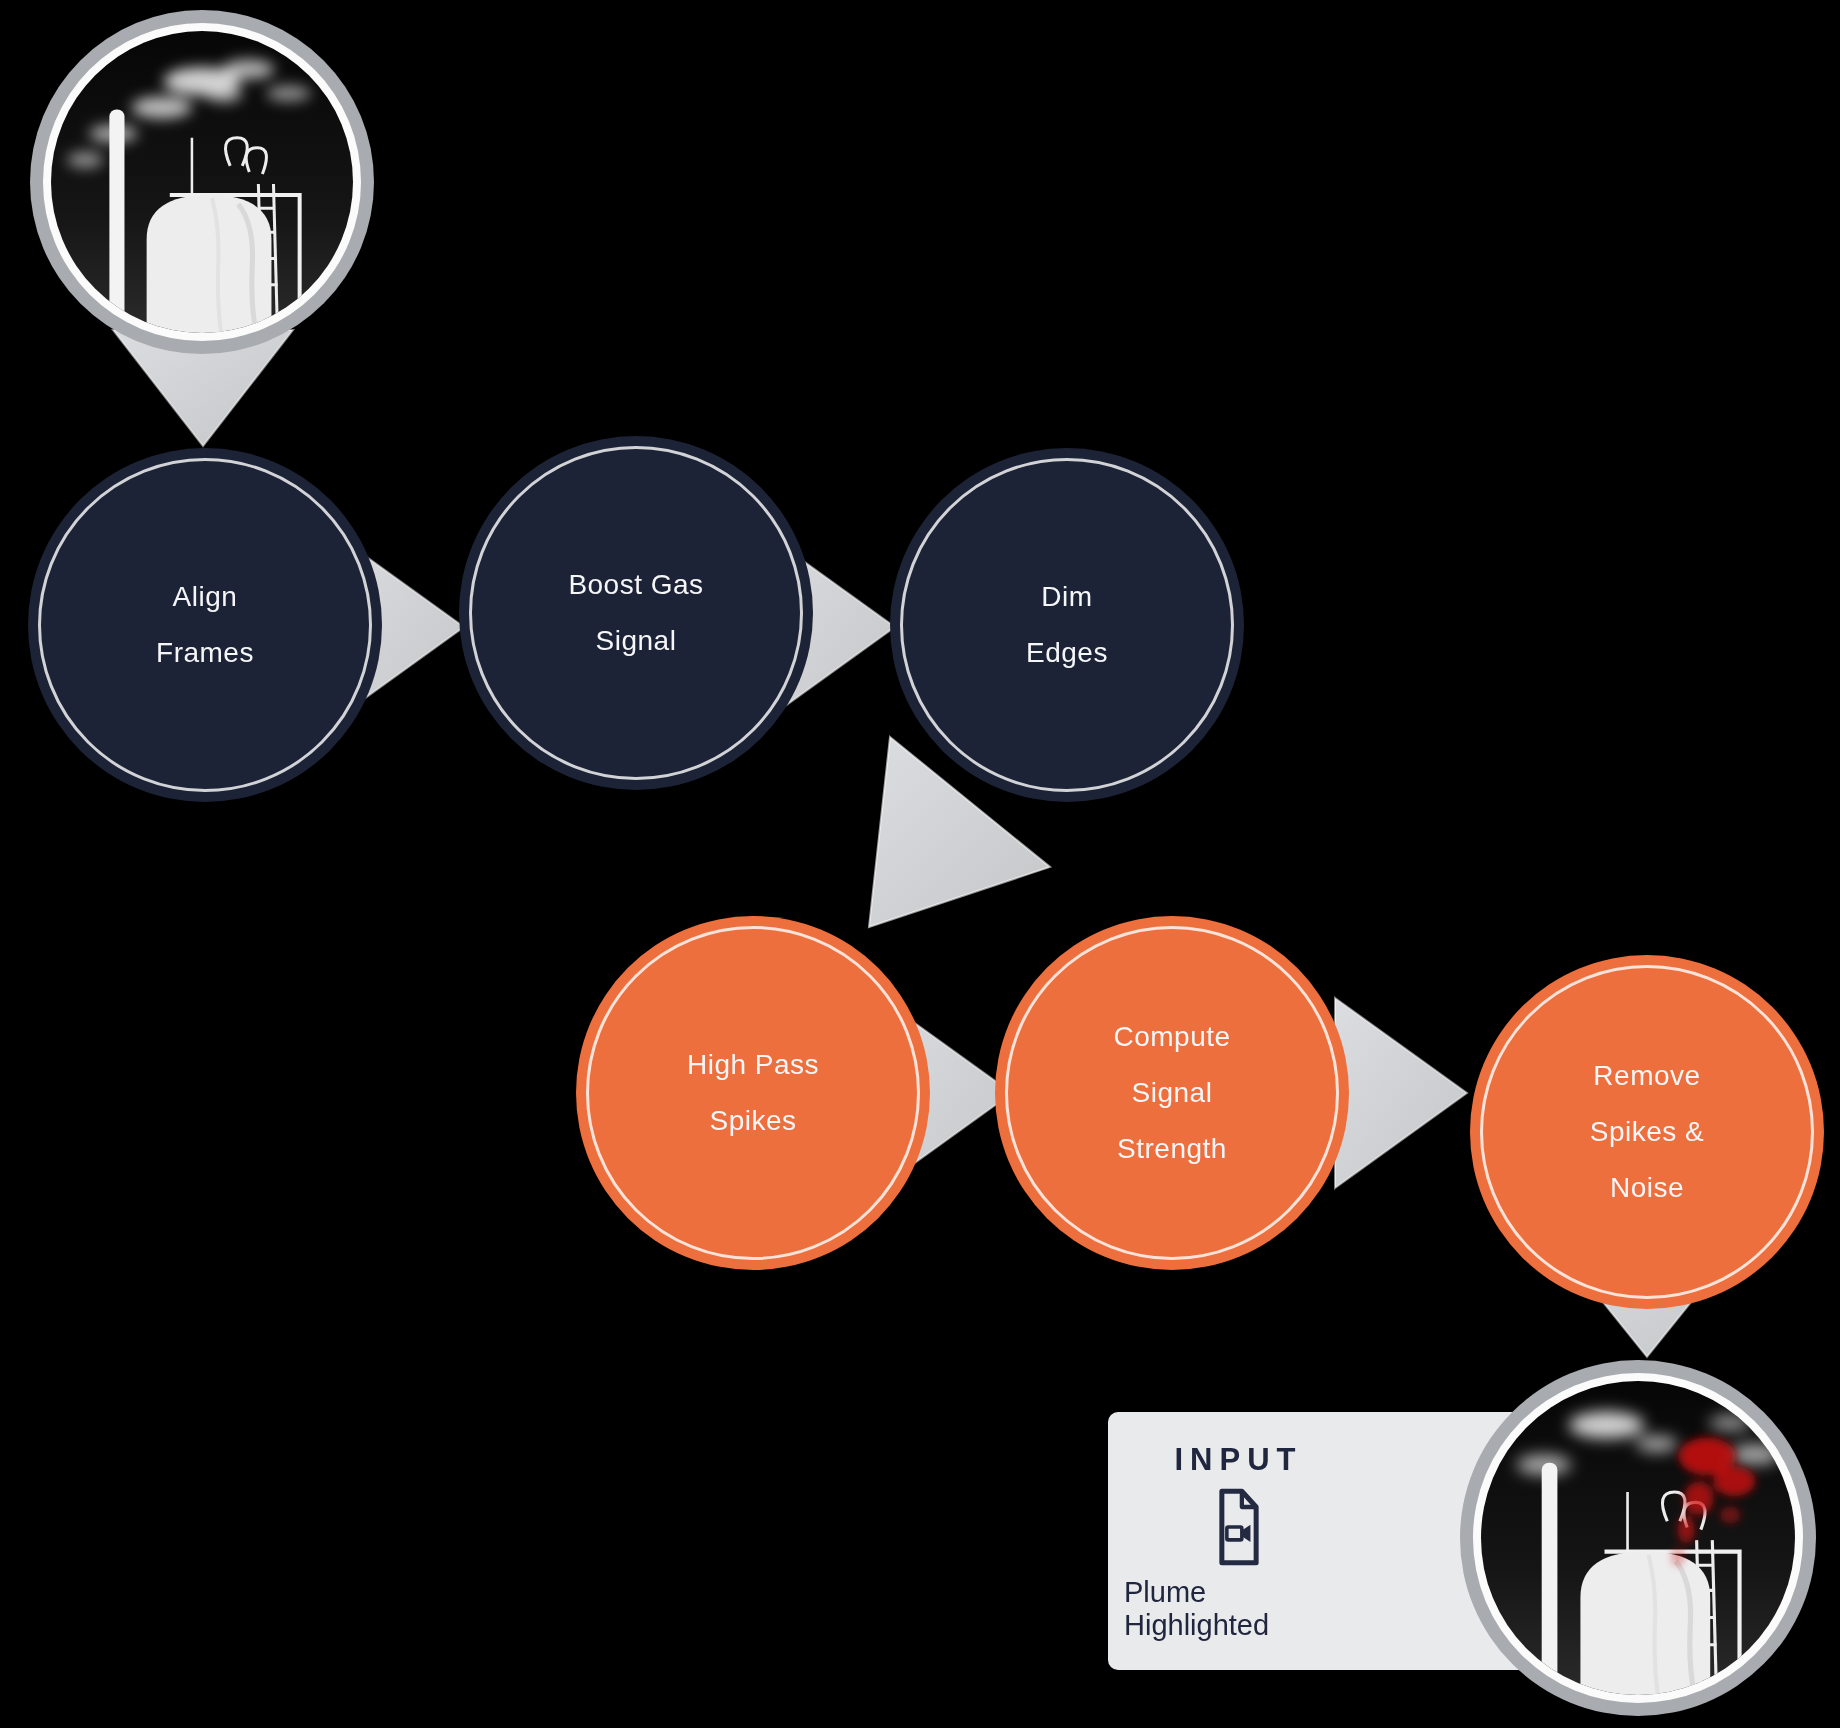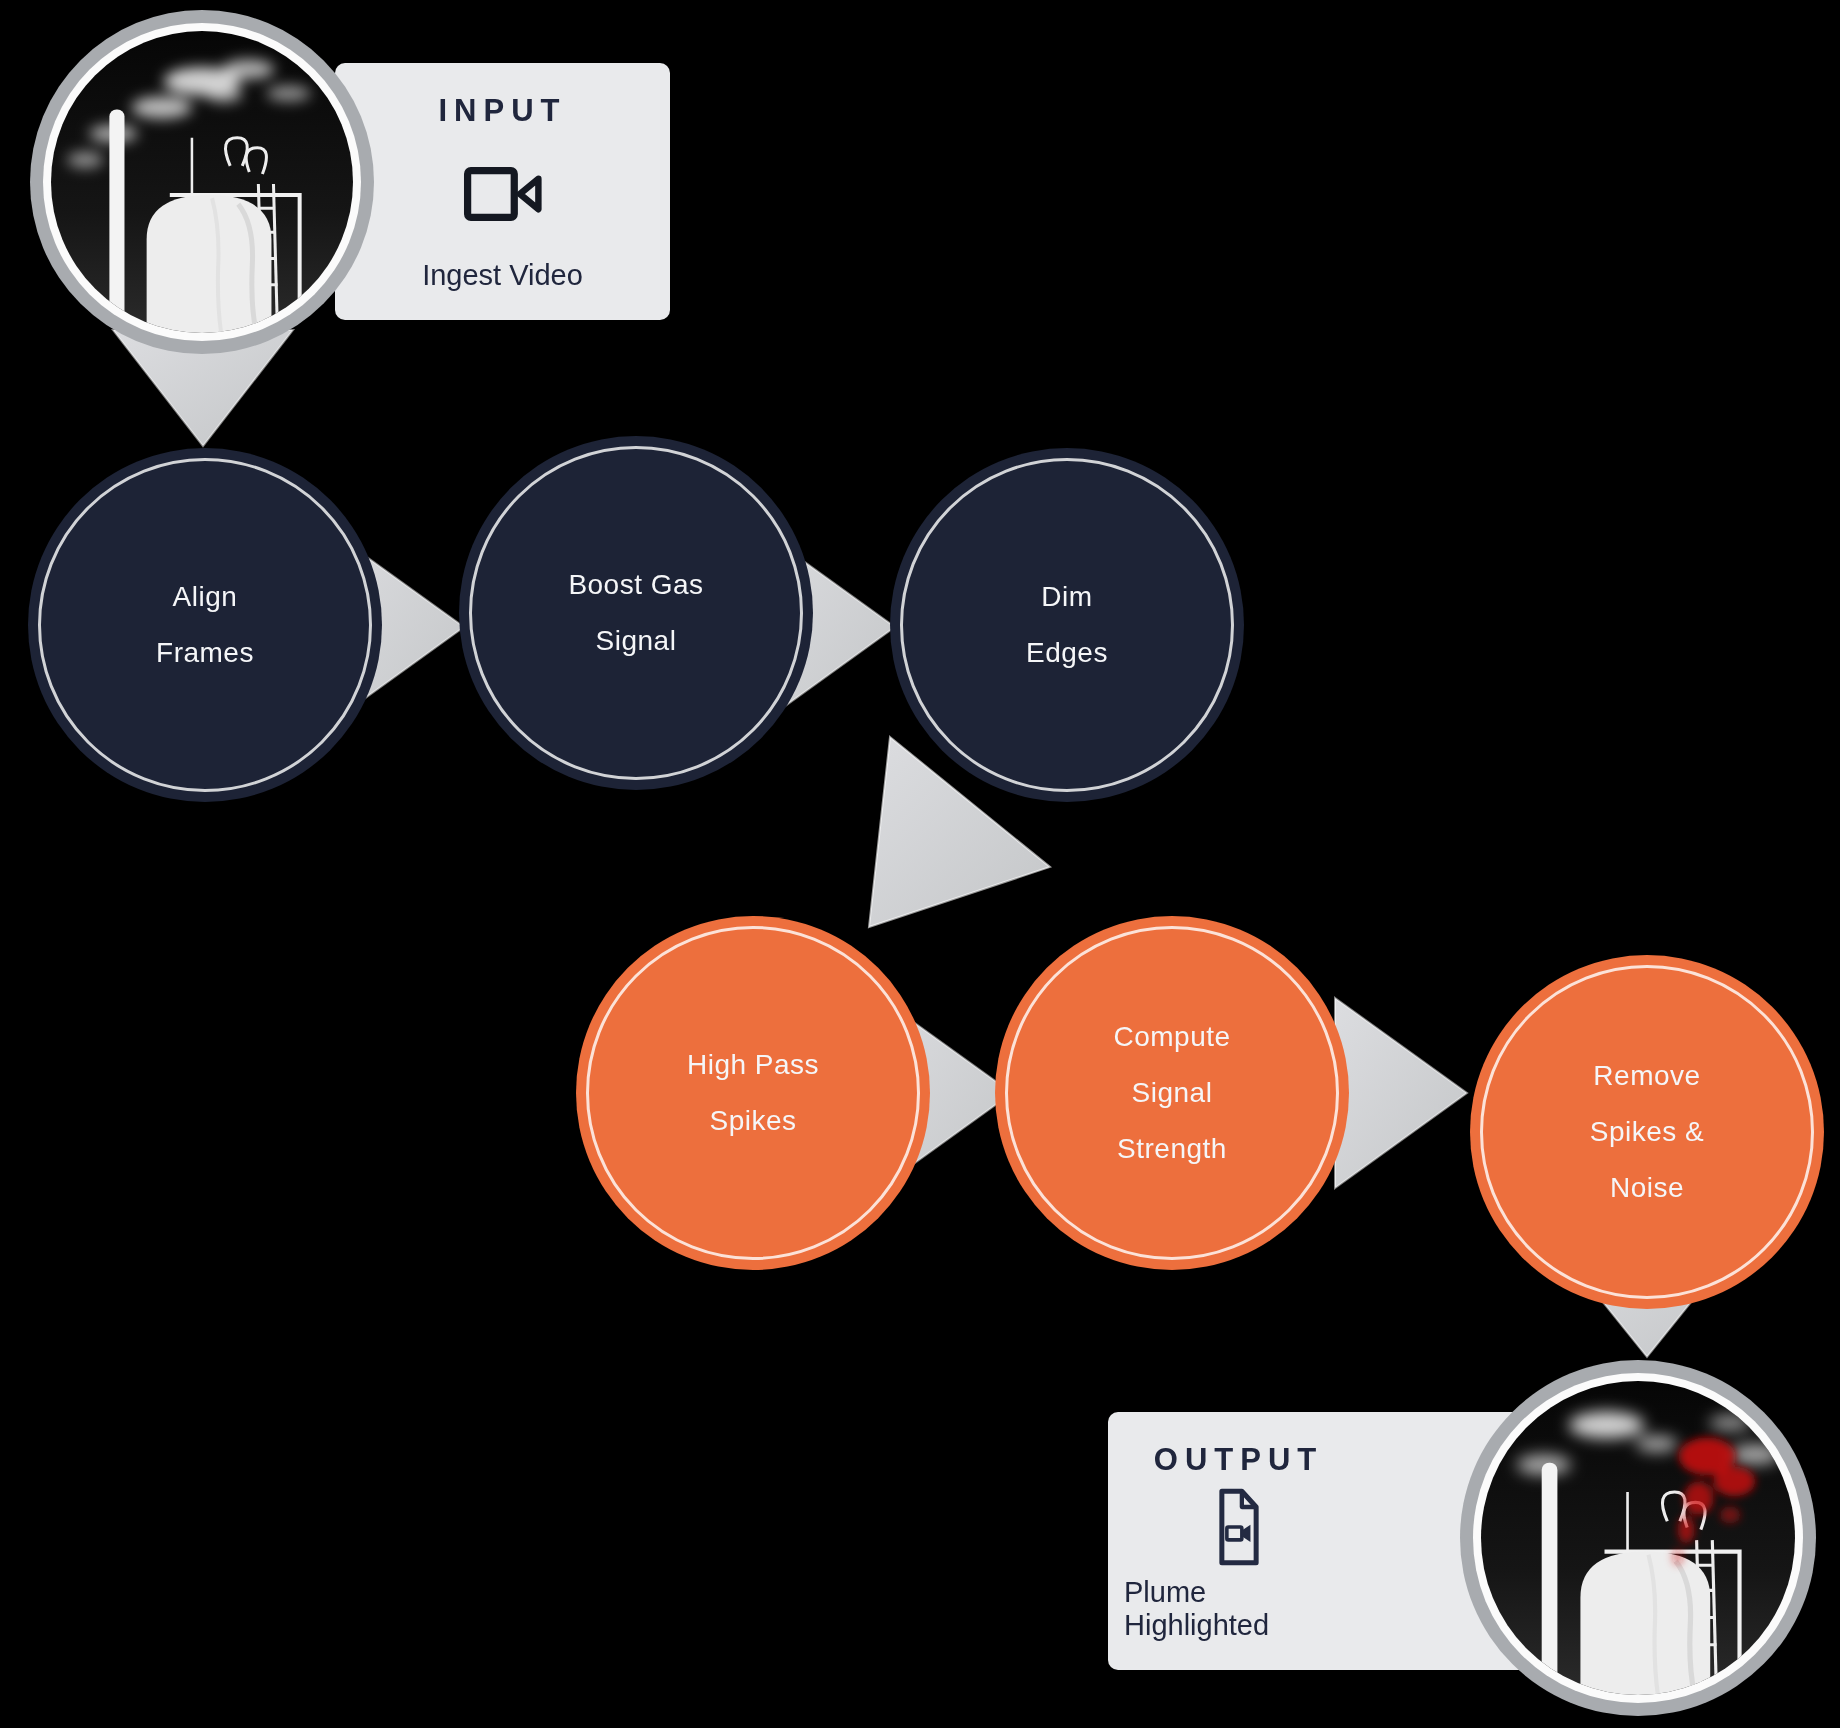--- a/index.html
+++ b/index.html
@@ -74,31 +74,23 @@
 
     <polygon points="890,737 1050,867 869,927" fill="url(#agrad)" stroke="rgba(255,255,255,.6)" stroke-width="2"></polygon>
 
     <polygon points="880,998 880,1188 1012,1093" fill="url(#agrad)" stroke="rgba(255,255,255,.5)" stroke-width="2"></polygon>
 
     <polygon points="1335,998 1335,1188 1467,1093" fill="url(#agrad)" stroke="rgba(255,255,255,.5)" stroke-width="2"></polygon>
 
     <polygon points="1553,1240 1741,1240 1647,1357" fill="url(#agrad)" stroke="rgba(255,255,255,.5)" stroke-width="2"></polygon>
   </svg>
 
-  <div class="label-box" style="left:335px;top:63px;width:335px;height:257px;">
+
+  <div class="label-box" style="left:1108px;top:1412px;width:455px;height:258px;padding-right:210px;">
     <div class="box-title">INPUT</div>
-    <svg class="box-icon" width="96" height="74" viewBox="0 0 104 92">
-      <rect x="8" y="17" width="58" height="58" rx="4" fill="none" stroke="#141821" stroke-width="9"></rect>
-      <path d="M96 27 L73 46 L96 65 Z" fill="none" stroke="#141821" stroke-width="8" stroke-linejoin="round"></path>
-    </svg>
-    <div class="box-caption">Ingest Video</div>
-  </div>
-
-  <div class="label-box" style="left:1108px;top:1412px;width:455px;height:258px;padding-right:210px;">
-    <div class="box-title">OUTPUT</div>
     <svg class="box-icon" width="46" height="80" viewBox="0 0 64 112">
       <path d="M8 6 H36 L56 28 V106 H8 Z" fill="none" stroke="#232a42" stroke-width="7" stroke-linejoin="round"></path>
       <path d="M36 6 V28 H56" fill="none" stroke="#232a42" stroke-width="6" stroke-linejoin="round"></path>
       <rect x="15" y="56" width="21" height="18" rx="2" fill="none" stroke="#232a42" stroke-width="5"></rect>
       <path d="M36 61 L48 53 V77 L36 69 Z" fill="#232a42"></path>
     </svg>
     <div class="box-caption">Plume Highlighted</div>
   </div>
 
   <div class="photo-circle" style="left:30px;top:10px;width:344px;height:344px;">

